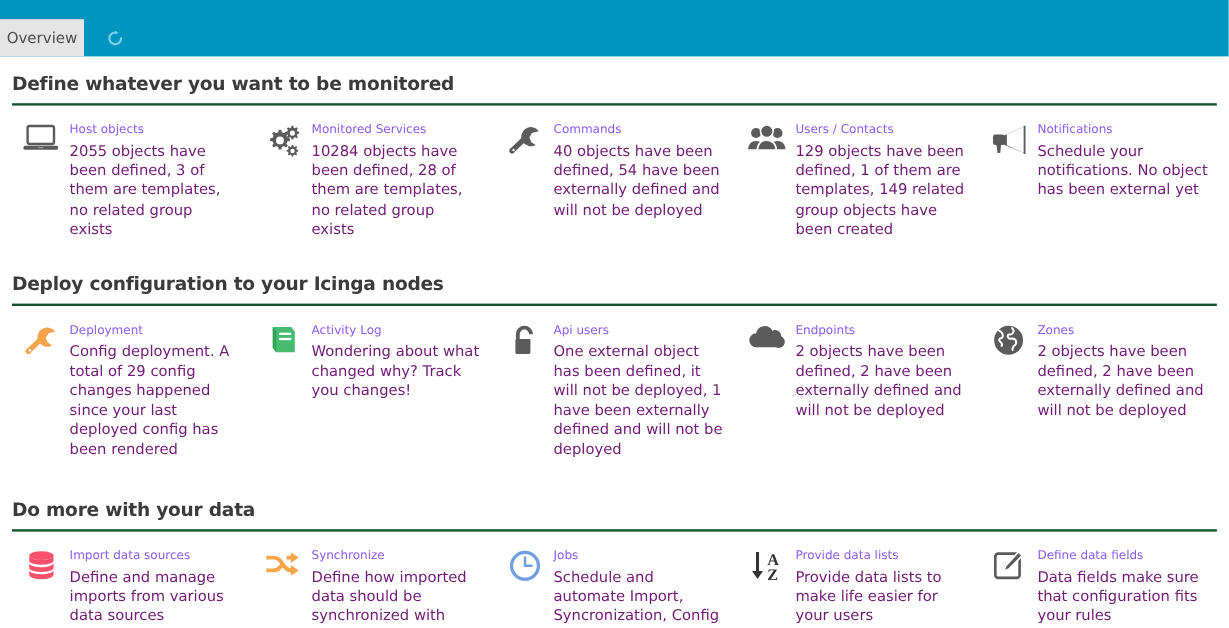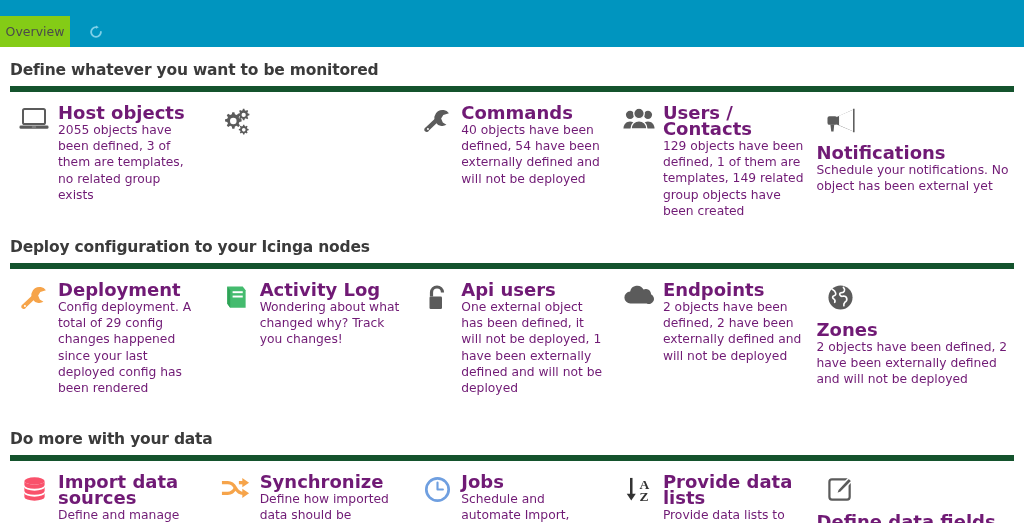--- a/index.html
+++ b/index.html
@@ -25,21 +25,21 @@
   .tab {
     height: 31px;
     display: flex;
     align-items: center;
     justify-content: center;
     font-size: 12.5px;
     color: #535353;
     box-sizing: border-box;
   }
   .tab.active {
-    background: #84cc16;
+    background: #e5e5e5;
     color: #4b4b4b;
     padding: 0 4px;
     min-width: 70px;
   }
   .tab.refresh {
     width: 52px;
     background: transparent;
   }
   .refresh-glyph {
     width: 14px;
@@ -56,60 +56,60 @@
   .section {
     margin: 0;
   }
   .section-title {
     font-size: 15.5px;
     font-weight: bold;
     color: #3b3b3b;
     letter-spacing: -0.2px;
     padding: 14px 0 7px 0;
     margin: 0;
-    border-bottom: 6px solid #14532d;
+    border-bottom: 2px solid #14532d;
   }
 
   .grid {
     display: flex;
     padding-top: 12px;
     align-items: flex-start;
   }
   .cell {
     display: flex;
     align-items: flex-start;
     box-sizing: border-box;
     padding-right: 12px;
   }
   .cell.c0 { width: 204px; }
   .cell.c1 { width: 204px; }
   .cell.c2 { width: 204px; }
   .cell.c3 { width: 204px; }
-  .cell.c4 { width: 200px; padding-right: 0; flex-direction: column; }
+  .cell.c4 { width: 200px; padding-right: 0; }
 
   .icon-wrap {
     width: 48px;
     min-width: 48px;
     height: 40px;
     display: flex;
     align-items: flex-start;
     justify-content: center;
     padding-top: 2px;
     box-sizing: border-box;
   }
   .icon-wrap svg { display: block; }
 
   .cell-body {
     flex: 1;
     min-width: 0;
   }
   .cell-title {
-    font-size: 18px;
-    font-weight: bold;
-    color: #701a75;
+    font-size: 10px;
+    font-weight: normal;
+    color: #8b5cf6;
     line-height: 16px;
     margin: 0 0 1px 0;
   }
   .cell-desc {
     font-size: 12.3px;
     color: #701a75;
     line-height: 16.2px;
     margin: 0;
   }
 
@@ -165,20 +165,24 @@
             <g fill="#5b5b5b">
               <path d="M12 5.5 l2.3 0 .5 2.3 1.8 .8 2-1.3 1.6 1.6 -1.3 2 .8 1.8 2.3 .5 0 2.3 -2.3 .5 -.8 1.8 1.3 2 -1.6 1.6 -2-1.3 -1.8 .8 -.5 2.3 -2.3 0 -.5-2.3 -1.8-.8 -2 1.3 -1.6-1.6 1.3-2 -.8-1.8 -2.3-.5 0-2.3 2.3-.5 .8-1.8 -1.3-2 1.6-1.6 2 1.3 1.8-.8z"></path>
               <circle cx="13.1" cy="15" r="3.5" fill="#ffffff"></circle>
               <path d="M23.4 2 l1.6 0 .35 1.6 1.25 .55 1.4-.9 1.1 1.1 -.9 1.4 .55 1.25 1.6 .35 0 1.6 -1.6 .35 -.55 1.25 .9 1.4 -1.1 1.1 -1.4-.9 -1.25 .55 -.35 1.6 -1.6 0 -.35-1.6 -1.25-.55 -1.4 .9 -1.1-1.1 .9-1.4 -.55-1.25 -1.6-.35 0-1.6 1.6-.35 .55-1.25 -.9-1.4 1.1-1.1 1.4 .9 1.25-.55z"></path>
               <circle cx="24.2" cy="8.5" r="2.3" fill="#ffffff"></circle>
               <path d="M23.6 19 l1.35 0 .3 1.35 1.05 .45 1.2-.75 .95 .95 -.75 1.2 .45 1.05 1.35 .3 0 1.35 -1.35 .3 -.45 1.05 .75 1.2 -.95 .95 -1.2-.75 -1.05 .45 -.3 1.35 -1.35 0 -.3-1.35 -1.05-.45 -1.2 .75 -.95-.95 .75-1.2 -.45-1.05 -1.35-.3 0-1.35 1.35-.3 .45-1.05 -.75-1.2 .95-.95 1.2 .75 1.05-.45z"></path>
               <circle cx="24.3" cy="24.5" r="1.95" fill="#ffffff"></circle>
             </g>
           </svg>
         </div>
+        <div class="cell-body">
+          <div class="cell-title">Monitored Services</div>
+          <div class="cell-desc">10284 objects have been defined, 28 of them are templates, no related group exists</div>
+        </div>
       </div>
 
       <div class="cell c2">
         <div class="icon-wrap">
           <svg viewBox="0 0 30 30" width="28" height="28">
             <path d="M24.6 3.2 a8.6 8.6 0 1 0 1.3 12.6 l-4.5-1.2 -3.0-3.5 1.0-4.4 z" fill="#5b5b5b" transform="rotate(18 15 15)"></path>
             <path d="M16.5 15.5 L6.4 25.2 a2.6 2.6 0 1 1 -3.4-3.4 L13.0 12.2 z" fill="#5b5b5b"></path>
             <circle cx="5.3" cy="23.5" r="1.1" fill="#ffffff"></circle>
           </svg>
         </div>

